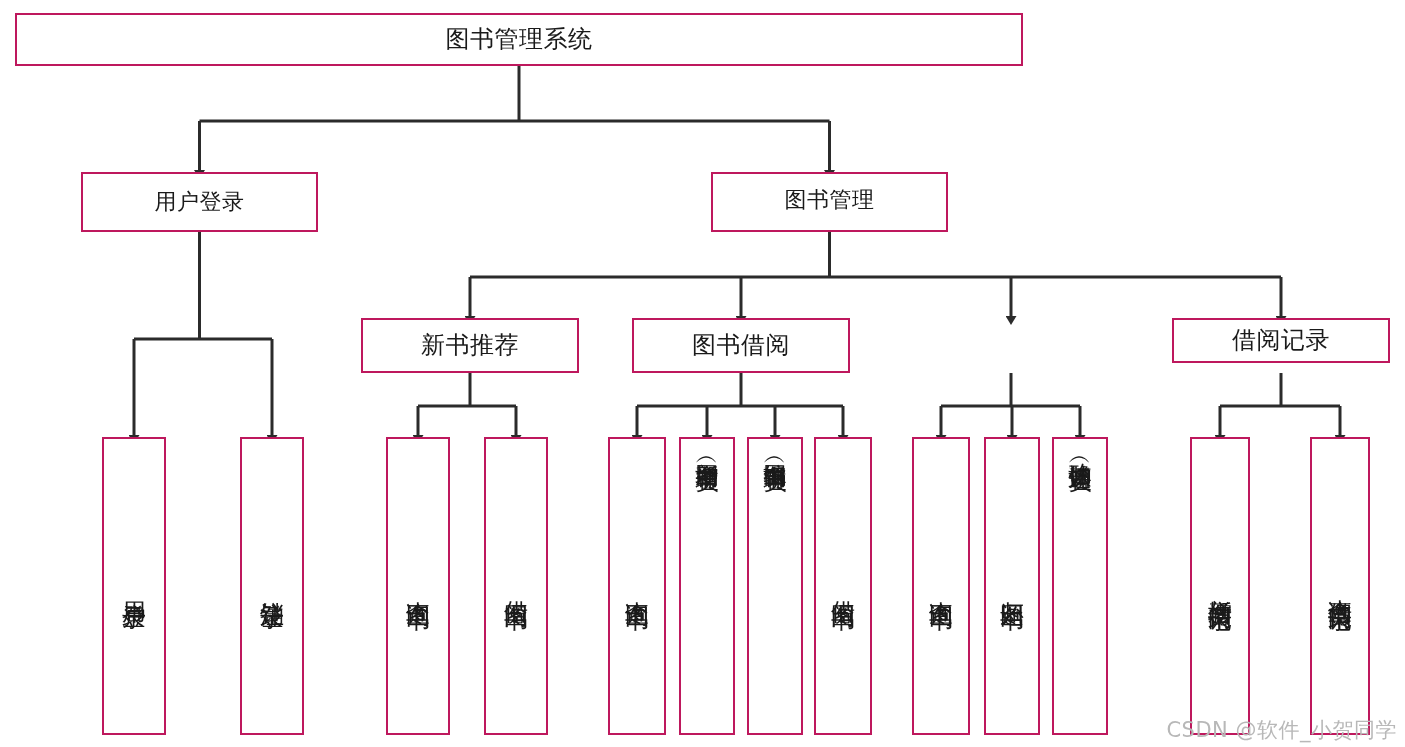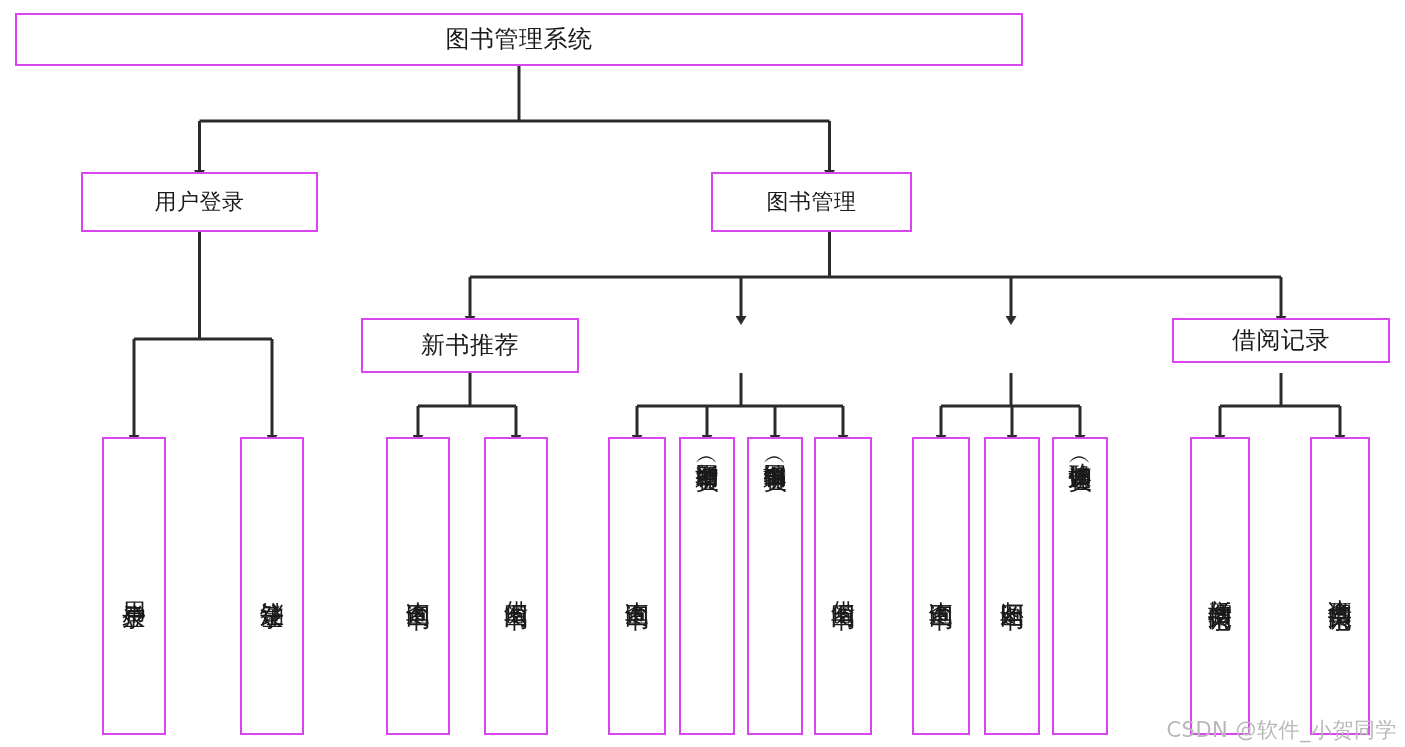--- a/index.html
+++ b/index.html
@@ -22,21 +22,21 @@
     left: 0;
     top: 0;
     width: 1405px;
     height: 747px;
     pointer-events: none;
   }
   .node {
     position: absolute;
     box-sizing: border-box;
     background: #ffffff;
-    border: 2px solid #d946ef;
+    border: 2px solid #be185d;
     display: flex;
     align-items: center;
     justify-content: center;
     color: #1a1a1a;
   }
   .node-label {
     display: block;
     text-align: center;
     line-height: 1.06;
     letter-spacing: 0.5px;
@@ -126,26 +126,29 @@
       </g>
   </svg>
 
   <div class="node h-root" style="left: 15px; top: 13px; width: 1008px; height: 53px;">
     <span class="node-label">图书管理系统</span>
   </div>
 
   <div class="node h-lvl1" style="left: 81px; top: 172px; width: 237px; height: 60px;">
     <span class="node-label">用户登录</span>
   </div>
-  <div class="node h-lvl1" style="left: 711px; top: 172px; width: 201px; height: 60px;">
+  <div class="node h-lvl1" style="left: 711px; top: 172px; width: 237px; height: 60px; font-family: Liberation Mono, monospace;">
     <span class="node-label">图书管理</span>
   </div>
 
   <div class="node h-lvl2" style="left: 361px; top: 318px; width: 218px; height: 55px;">
     <span class="node-label">新书推荐</span>
+  </div>
+  <div class="node h-lvl2" style="left: 632px; top: 318px; width: 218px; height: 55px;">
+    <span class="node-label">图书借阅</span>
   </div>
   <div class="node h-lvl2" style="left: 1172px; top: 318px; width: 218px; height: 45px;">
     <span class="node-label">借阅记录</span>
   </div>
 
   <div id="leaf-host">
       <div class="node v-leaf center-text" style="left: 102px; top: 437px; width: 64px; height: 298px;">
         <span class="node-label">用户登录</span>
       </div>
       <div class="node v-leaf center-text" style="left: 240px; top: 437px; width: 64px; height: 298px;">

